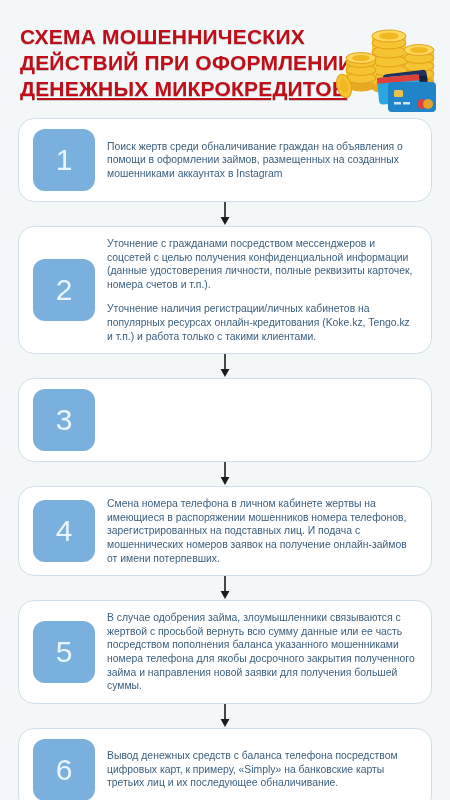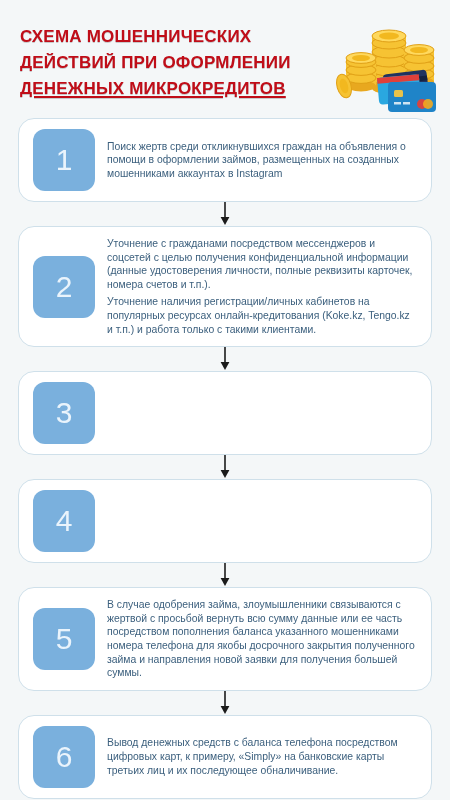--- a/index.html
+++ b/index.html
@@ -24,21 +24,21 @@
   }
   .title-block {
     position: absolute;
     left: 20px;
     top: 24px;
     width: 330px;
   }
   .title-line {
     color: #c00d18;
     font-weight: bold;
-    font-size: 17px;
+    font-size: 21px;
     line-height: 26px;
     letter-spacing: 0.2px;
     white-space: nowrap;
     text-shadow: 0 1px 0 rgba(0,0,0,0.18);
   }
   .title-line.underlined {
     text-decoration: underline;
     text-decoration-thickness: 2px;
     text-underline-offset: 2px;
   }
@@ -89,21 +89,21 @@
     padding-left: 12px;
     padding-right: 2px;
   }
   .step-para {
     color: #3b5f7d;
     font-size: 10.4px;
     line-height: 13.6px;
     margin: 0;
   }
   .step-para + .step-para {
-    margin-top: 4px;
+    margin-top: 11px;
   }
 
   
   .connector {
     height: 24px;
     display: flex;
     justify-content: center;
     align-items: center;
   }
   .connector .arrow-svg {
@@ -183,21 +183,21 @@
       </g>
     </svg>
   </div>
 </div>
 
 <div class="flow">
 
   <div class="step-card">
     <div class="step-badge">1</div>
     <div class="step-body">
-      <p class="step-para">Поиск жертв среди откликнувшихся граждан на объявления о помощи в оформлении займов, размещенных на созданных мошенниками аккаунтах в Instagram</p>
+      <p class="step-para">Поиск жертв среди обналичивание граждан на объявления о помощи в оформлении займов, размещенных на созданных мошенниками аккаунтах в Instagram</p>
     </div>
   </div>
 
   <div class="connector">
     <svg class="arrow-svg" width="12" height="24" viewBox="0 0 12 24">
       <line x1="6" y1="0" x2="6" y2="16" stroke="#1b1b1b" stroke-width="1.6"></line>
       <polygon points="6,23 1.6,15 10.4,15" fill="#1b1b1b"></polygon>
     </svg>
   </div>
 
@@ -224,20 +224,23 @@
 
   <div class="connector">
     <svg class="arrow-svg" width="12" height="24" viewBox="0 0 12 24">
       <line x1="6" y1="0" x2="6" y2="16" stroke="#1b1b1b" stroke-width="1.6"></line>
       <polygon points="6,23 1.6,15 10.4,15" fill="#1b1b1b"></polygon>
     </svg>
   </div>
 
   <div class="step-card">
     <div class="step-badge">4</div>
+    <div class="step-body">
+      <p class="step-para">Смена номера телефона в личном кабинете жертвы на имеющиеся в распоряжении мошенников номера телефонов, зарегистрированных на подставных лиц. И подача с мошеннических номеров заявок на получение онлайн-займов от имени потерпевших.</p>
+    </div>
   </div>
 
   <div class="connector">
     <svg class="arrow-svg" width="12" height="24" viewBox="0 0 12 24">
       <line x1="6" y1="0" x2="6" y2="16" stroke="#1b1b1b" stroke-width="1.6"></line>
       <polygon points="6,23 1.6,15 10.4,15" fill="#1b1b1b"></polygon>
     </svg>
   </div>
 
   <div class="step-card">

